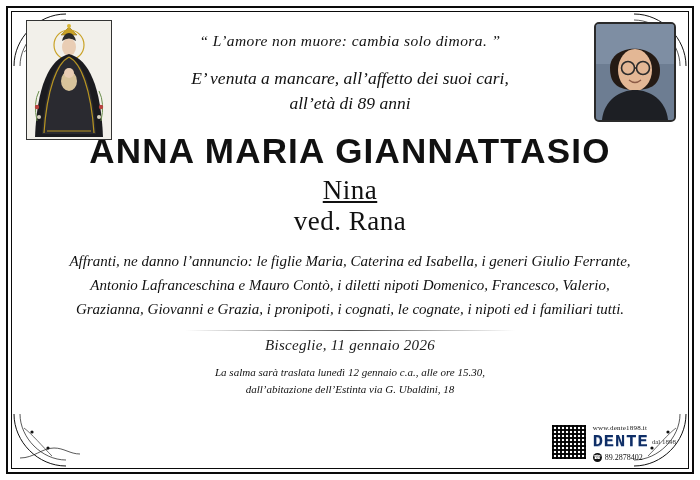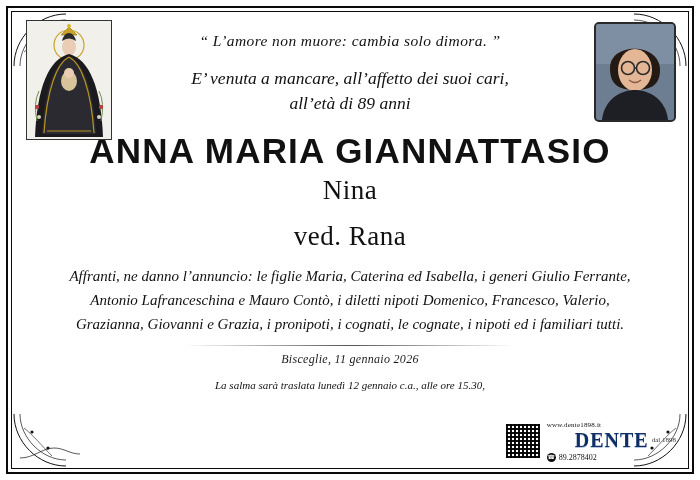--- a/index.html
+++ b/index.html
@@ -71,81 +71,81 @@
   }
   .name{
     margin:14px 0 0 0;
     font-family:"Liberation Sans", sans-serif;
     font-weight:bold;
     font-size:35px;
     letter-spacing:1.2px;
     white-space:nowrap;
   }
   .nick{
-    margin:4px 0 15px 0;
+    margin:4px 0 0 0;
     font-size:27px;
     letter-spacing:.5px;
+    text-decoration:underline;
   }
   .widow{
     margin:0;
     font-size:27px;
     letter-spacing:.5px;
   }
   .announce{
     margin:12px auto 0 auto;
     width:640px;
     font-style:italic;
     font-size:15px;
     line-height:1.62;
   }
   .sep{
     margin:8px auto 6px auto;
     width:330px;height:1px;
     background:linear-gradient(to right,rgba(0,0,0,0),#555,rgba(0,0,0,0));
   }
   .place{
-    font-size:12px;
+    font-size:15px;
     font-style:italic;
     letter-spacing:.3px;
     color:#1a1a1a;
   }
   .funeral{
     margin:10px auto 0 auto;
     width:600px;
     font-style:italic;
     font-size:11px;
     line-height:1.6;
   }
 
   
   .footer{
     position:absolute;right:4px;bottom:0px;
-    display:flex;align-items:center;gap:6px;
+    display:flex;align-items:flex-start;gap:6px;
   }
   .qr{
     width:34px;height:34px;
     background:
       repeating-linear-gradient(0deg,#111 0 2px,#fff 2px 4px),
       repeating-linear-gradient(90deg,#111 0 2px,#fff 2px 4px);
     background-blend-mode:multiply;
     border:1px solid #fff;
   }
   .brandblock{
     text-align:left;line-height:1.15;
   }
   .siteurl{
     font-size:7px;letter-spacing:.2px;color:#111;
   }
   .brandrow{display:flex;align-items:center;gap:3px;}
   .brandname{
-    font-family:Liberation Serif, serif;
-    font-weight:bold;font-size:20px;letter-spacing:1px;
+    font-family:Liberation Mono, monospace;
+    font-weight:bold;font-size:17px;letter-spacing:1px;
     color:#0f2e66;
     text-shadow:0 1px 0 #b9c6dd;
-    margin-left:28px;
   }
   .brandsub{font-size:7px;color:#333;}
   .phone{
     display:flex;align-items:center;gap:3px;
     font-size:8px;color:#111;margin-top:1px;
   }
   .phone .ic{
     display:inline-block;width:9px;height:9px;border-radius:50%;
     background:#111;color:#fff;font-size:6px;line-height:9px;text-align:center;
   }
@@ -265,20 +265,21 @@
       <div>Affranti, ne danno l’annuncio: le figlie Maria, Caterina ed Isabella, i generi Giulio Ferrante,</div>
       <div>Antonio Lafranceschina e Mauro Contò, i diletti nipoti Domenico, Francesco, Valerio,</div>
       <div>Grazianna, Giovanni e Grazia, i pronipoti, i cognati, le cognate, i nipoti  ed i familiari tutti.</div>
     </div>
 
     <div class="sep"></div>
     <div class="place">Bisceglie, 11 gennaio 2026</div>
 
     <div class="funeral">
       <div>La salma sarà traslata lunedì 12 gennaio c.a., alle ore 15.30,</div>
+      <div>dall’abitazione dell’Estinta via G. Ubaldini, 18</div>
     </div>
 
     <div class="footer-left">
       <svg width="60" height="14" viewBox="0 0 60 14">
         <path d="M0 12 C14 12 22 2 34 2 C44 2 50 8 60 8" fill="none" stroke="#111" stroke-width="0.7"></path>
       </svg>
     </div>
 
     <div class="footer">
       <div class="qr"></div>

